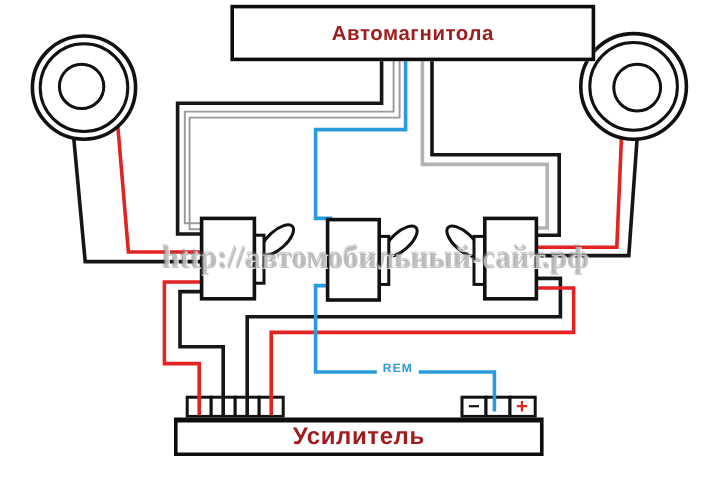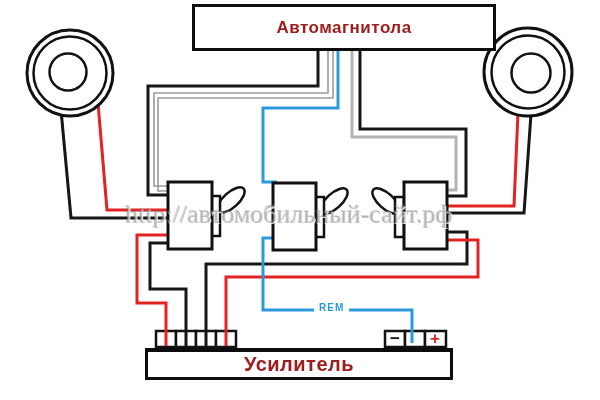--- a/index.html
+++ b/index.html
@@ -19,22 +19,22 @@
   #head-unit{left:148px;top:4px;width:304px;height:47px;margin-left:44px;}
   #head-unit .box-label{font-size:17px;}
   #amplifier{left:145px;top:348px;width:308px;height:32px;border-top-width:4px;}
   #amplifier .box-label{font-size:20px;}
   #rem-label{position:absolute;left:314px;top:302px;padding:0 5px;background:#fff;
              color:var(--wire-blue);font-weight:bold;font-size:10px;letter-spacing:1px;}
   .term-glyph{position:absolute;width:20px;height:16px;display:flex;align-items:center;
               justify-content:center;font-weight:900;line-height:1;}
   #minus-glyph{left:385px;top:330px;font-size:17px;color:#111;}
   #plus-glyph{left:425px;top:330px;font-size:17px;color:var(--wire-red);}
-  #watermark{position:absolute;left:72px;top:200px;width:434px;text-align:center;
-             font-family:"Liberation Serif",serif;font-weight:normal;font-size:26px;
+  #watermark{position:absolute;left:96px;top:200px;width:434px;text-align:center;
+             font-family:"Liberation Serif",serif;font-weight:bold;font-size:26px;
              color:rgba(145,145,145,0.55);white-space:nowrap;
              text-shadow:1px 1px 0 rgba(255,255,255,0.85),-1px -1px 0 rgba(110,110,110,0.30);
              pointer-events:none;z-index:5;}
 </style>
 </head>
 <body>
 
 <div id="stage">
 
   <svg id="wiring" width="600" height="400" viewBox="0 0 600 400">

